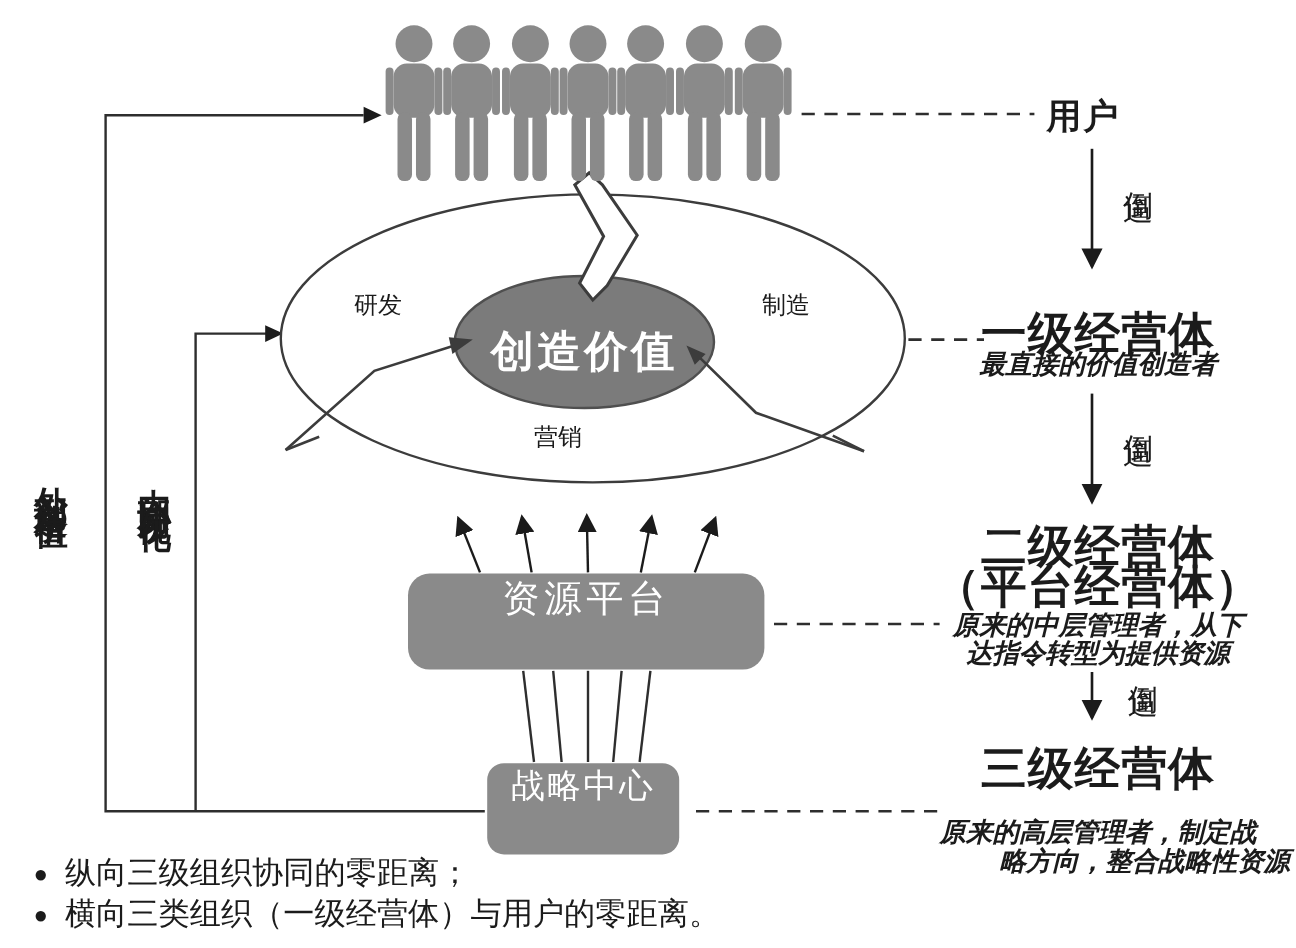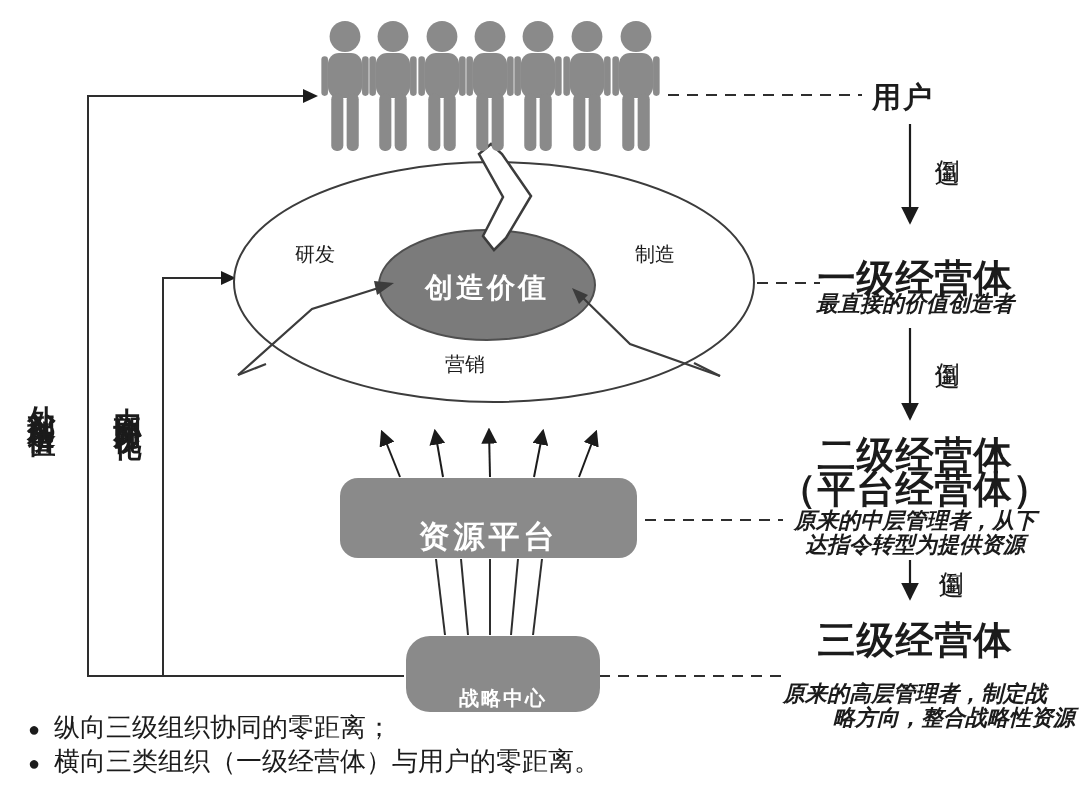--- a/index.html
+++ b/index.html
@@ -13,24 +13,24 @@
   .stage{position:relative;width:1080px;height:790px;background:#fff;overflow:hidden;}
   .stage svg.canvas{position:absolute;left:0;top:0;z-index:1;}
   .lbl{position:absolute;z-index:2;white-space:nowrap;}
   .center-txt{text-align:center;}
   .heading{font-size:38px;font-weight:bold;letter-spacing:1px;}
   .subheading{font-size:22px;font-weight:bold;font-style:italic;letter-spacing:0px;}
   .vert{writing-mode:vertical-rl;text-orientation:upright;}
   .force{font-size:25px;line-height:1.15;letter-spacing:2px;}
   .side-label{font-size:28px;font-weight:bold;letter-spacing:5px;}
   .ellipse-word{font-size:20px;}
-  .core-word{font-size:28px;color:var(--text-white);letter-spacing:3px;font-weight:bold;}
-  .gbox{position:absolute;z-index:2;background:var(--shape-gray);display:flex;align-items:flex-end;justify-content:center;color:var(--text-white);font-weight:bold;}
+  .core-word{font-size:36px;color:var(--text-white);letter-spacing:3px;font-weight:bold;}
+  .gbox{position:absolute;z-index:2;background:var(--shape-gray);display:flex;align-items:flex-start;justify-content:center;color:var(--text-white);font-weight:normal;}
   .gbox.resource{left:340px;top:478px;width:297px;height:80px;border-radius:18px;font-size:31px;letter-spacing:4px;}
-  .gbox.strategy{left:406px;top:636px;width:194px;height:76px;border-radius:24px;font-size:20px;letter-spacing:2px;}
+  .gbox.strategy{left:406px;top:636px;width:160px;height:76px;border-radius:14px;font-size:28px;letter-spacing:2px;}
   .bullets{position:absolute;left:28px;top:712px;z-index:3;list-style:none;}
   .bullets li{display:flex;align-items:flex-start;font-size:26px;line-height:1.22;margin-bottom:2px;}
   .bullets .dot{font-size:20px;margin:5px 14px 0 0;}
   .user-label{font-size:29px;font-weight:bold;letter-spacing:2px;}
 </style>
 </head>
 <body>
 
 <div class="stage">
 

